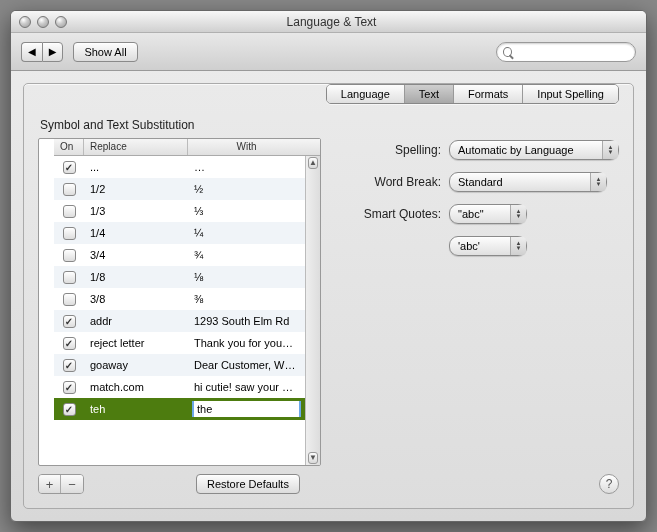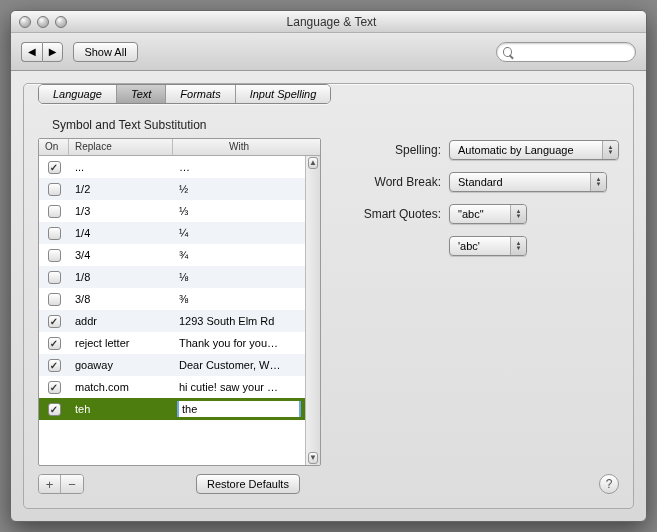--- a/index.html
+++ b/index.html
@@ -121,60 +121,60 @@
     background: linear-gradient(#eaeaea, #ddd);
     border: 1px solid #aaa;
     border-radius: 5px;
     box-shadow: inset 0 1px 0 rgba(255,255,255,0.7);
     padding: 4px 14px 14px;
     display: flex;
     flex-direction: column;
   }
   .tabbar {
     display: flex;
-    justify-content: flex-start;
+    justify-content: flex-end;
     position: relative;
     top: -4px;
-    font-style: italic;
   }
   .tabs {
     display: flex;
     border: 1px solid #888;
     border-radius: 5px;
     overflow: hidden;
     box-shadow: 0 1px 0 rgba(255,255,255,0.6);
   }
   .tab {
     padding: 3px 14px;
     background: linear-gradient(#fdfdfd, #e0e0e0);
     border-right: 1px solid #999;
     font-size: 11px;
   }
   .tab:last-child { border-right: none; }
   .tab.active {
     background: linear-gradient(#cfcfcf, #a8a8a8);
     color: #000;
   }
   .section-title {
-    margin: 10px 0 6px 14px;
+    margin: 10px 0 6px 2px;
     font-size: 12px;
     color: #222;
   }
   .content-row {
     display: flex;
     gap: 30px;
     flex: 1;
   }
   .table-wrap {
     width: 300px;
     border: 1px solid #999;
     background: #fff;
     border-radius: 2px;
     display: flex;
     flex-direction: column;
+    padding-left: 15px;
   }
   .thead {
     display: flex;
     background: linear-gradient(#f5f5f5, #e0e0e0);
     border-bottom: 1px solid #aaa;
     font-size: 10px;
     color: #333;
     height: 17px;
   }
   .th {
@@ -255,21 +255,21 @@
     width: 98px;
     text-align: right;
     padding-right: 8px;
     font-size: 12px;
     color: #222;
   }
   .popup {
     height: 20px;
     background: linear-gradient(#fdfdfd,#e0e0e0);
     border: 1px solid #8a8a8a;
-    border-radius: 4px;
+    border-radius: 9px;
     display: flex;
     align-items: center;
     padding: 0 18px 0 8px;
     font-size: 11px;
     position: relative;
     box-shadow: 0 1px 0 rgba(255,255,255,0.7) inset, 0 1px 1px rgba(0,0,0,0.15);
   }
   .popup .caps {
     position: absolute;
     right: 0; top: 0; bottom: 0;

